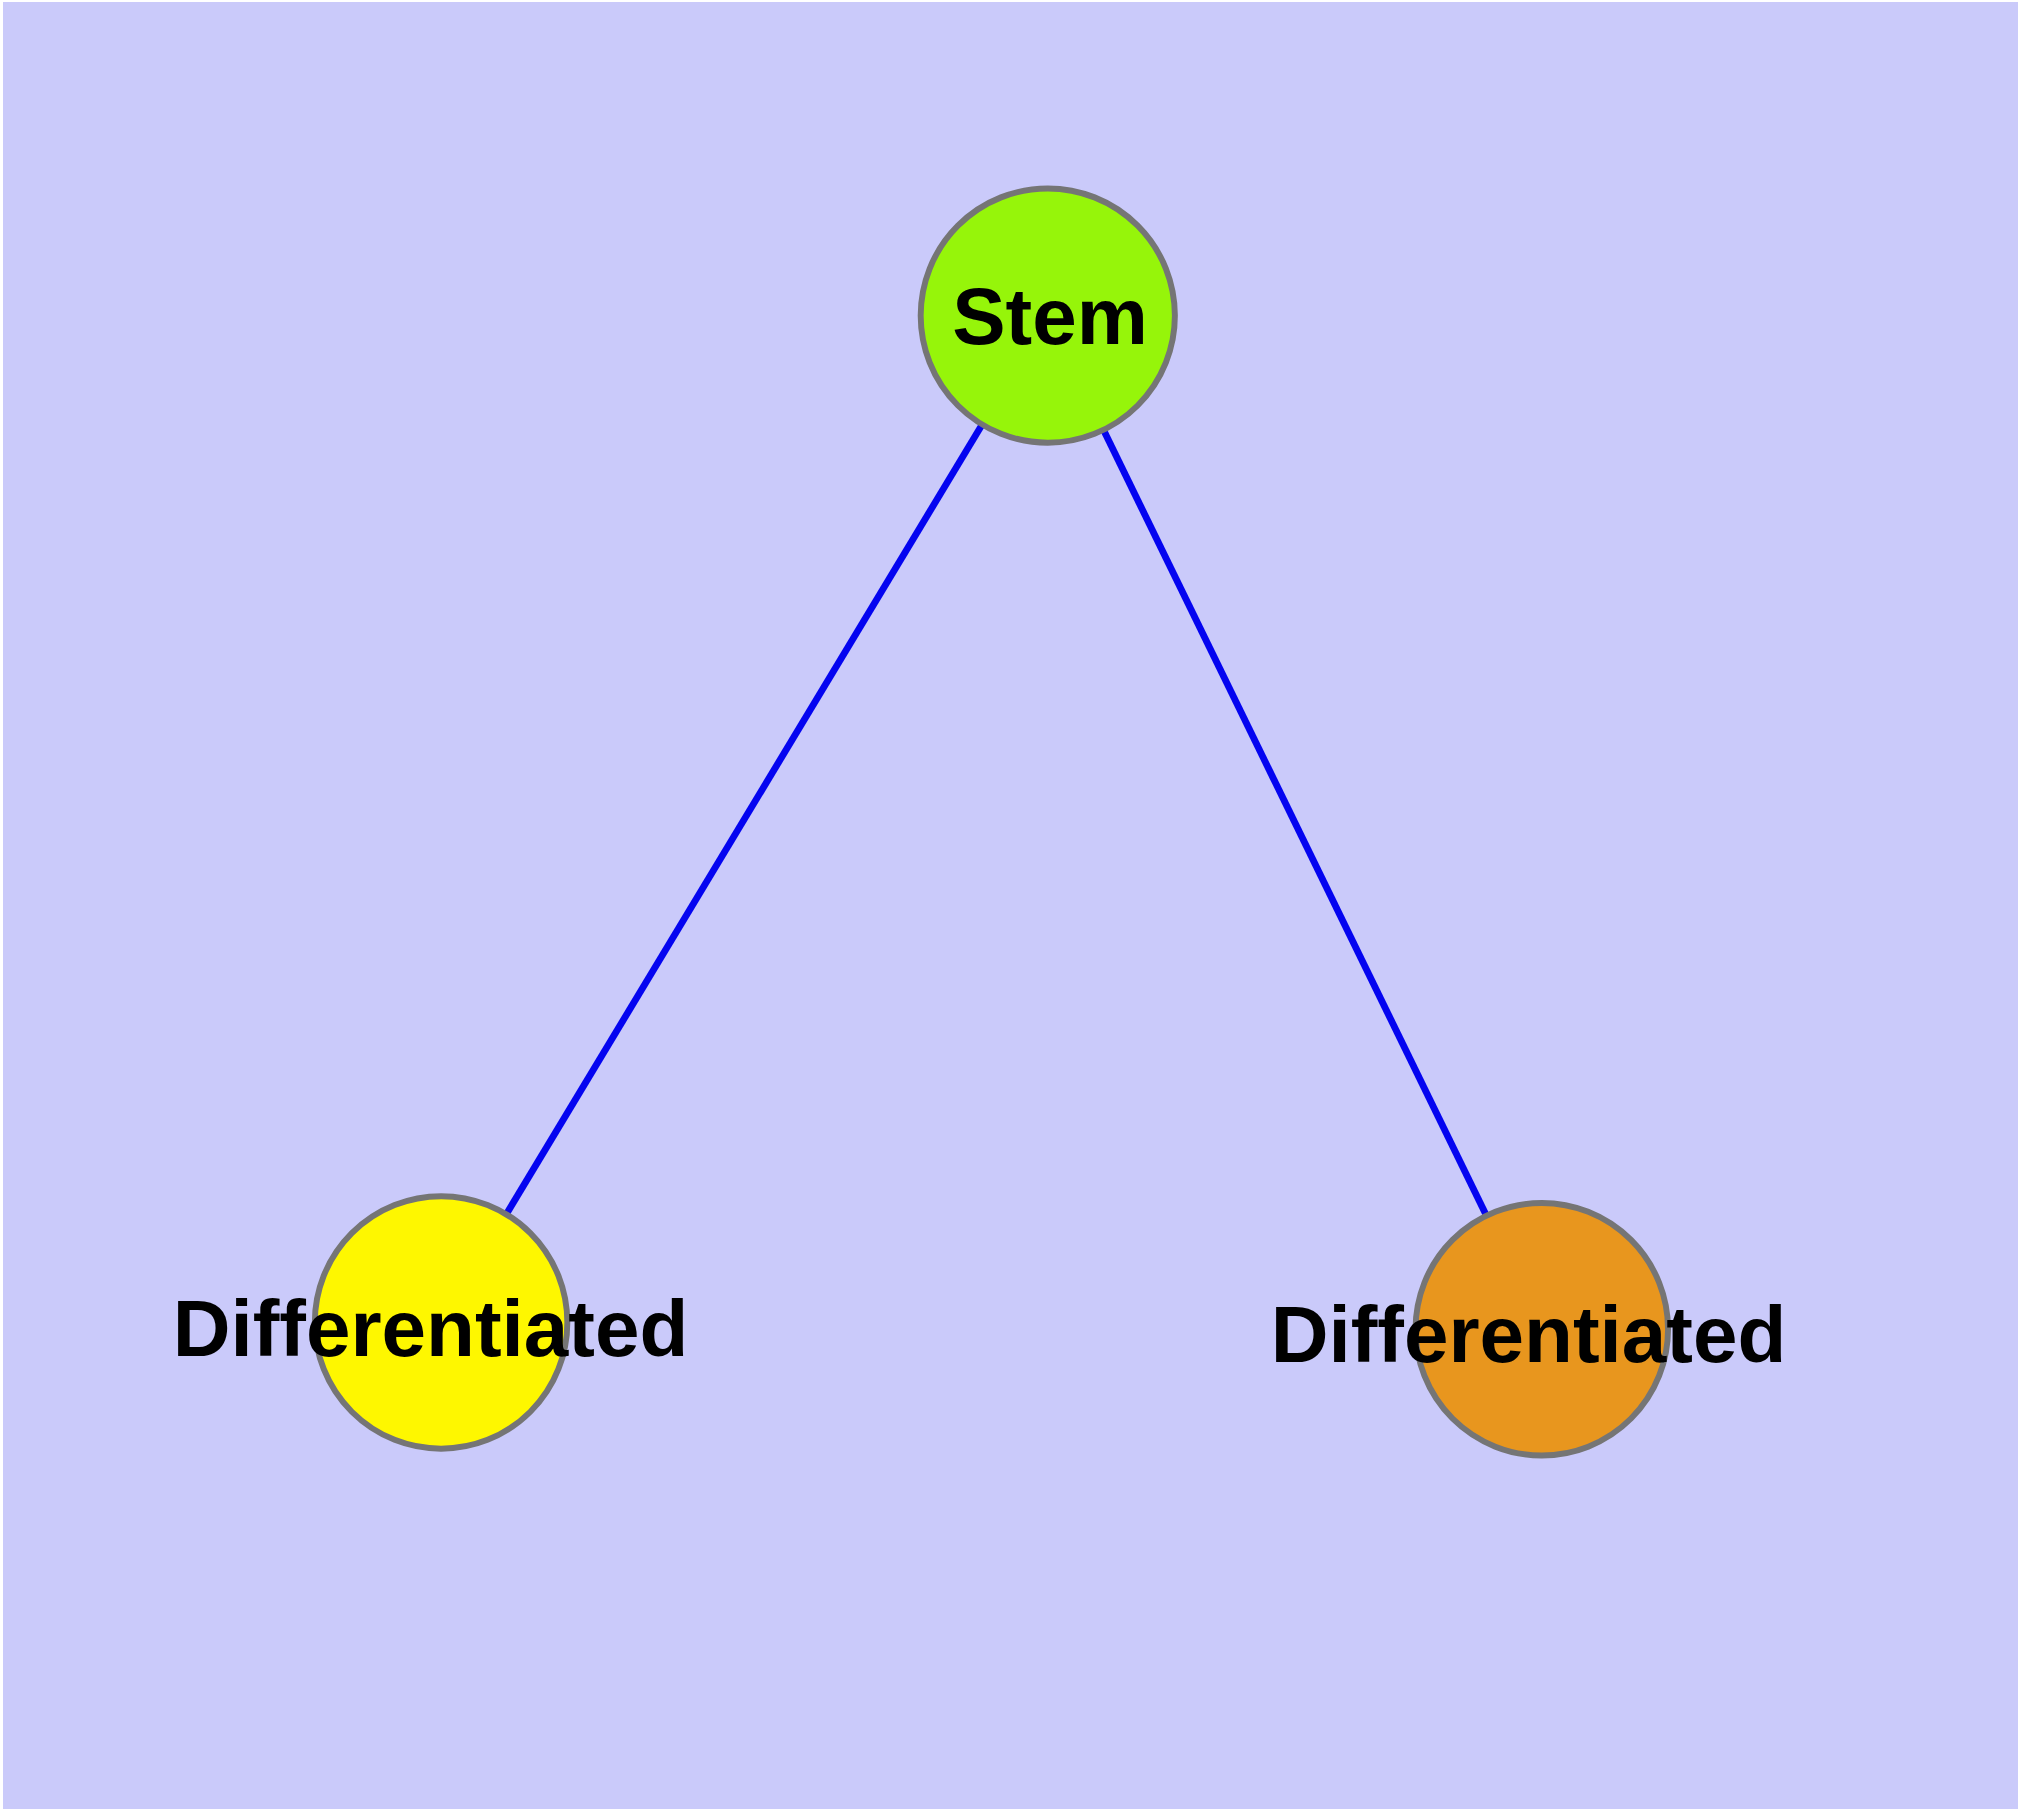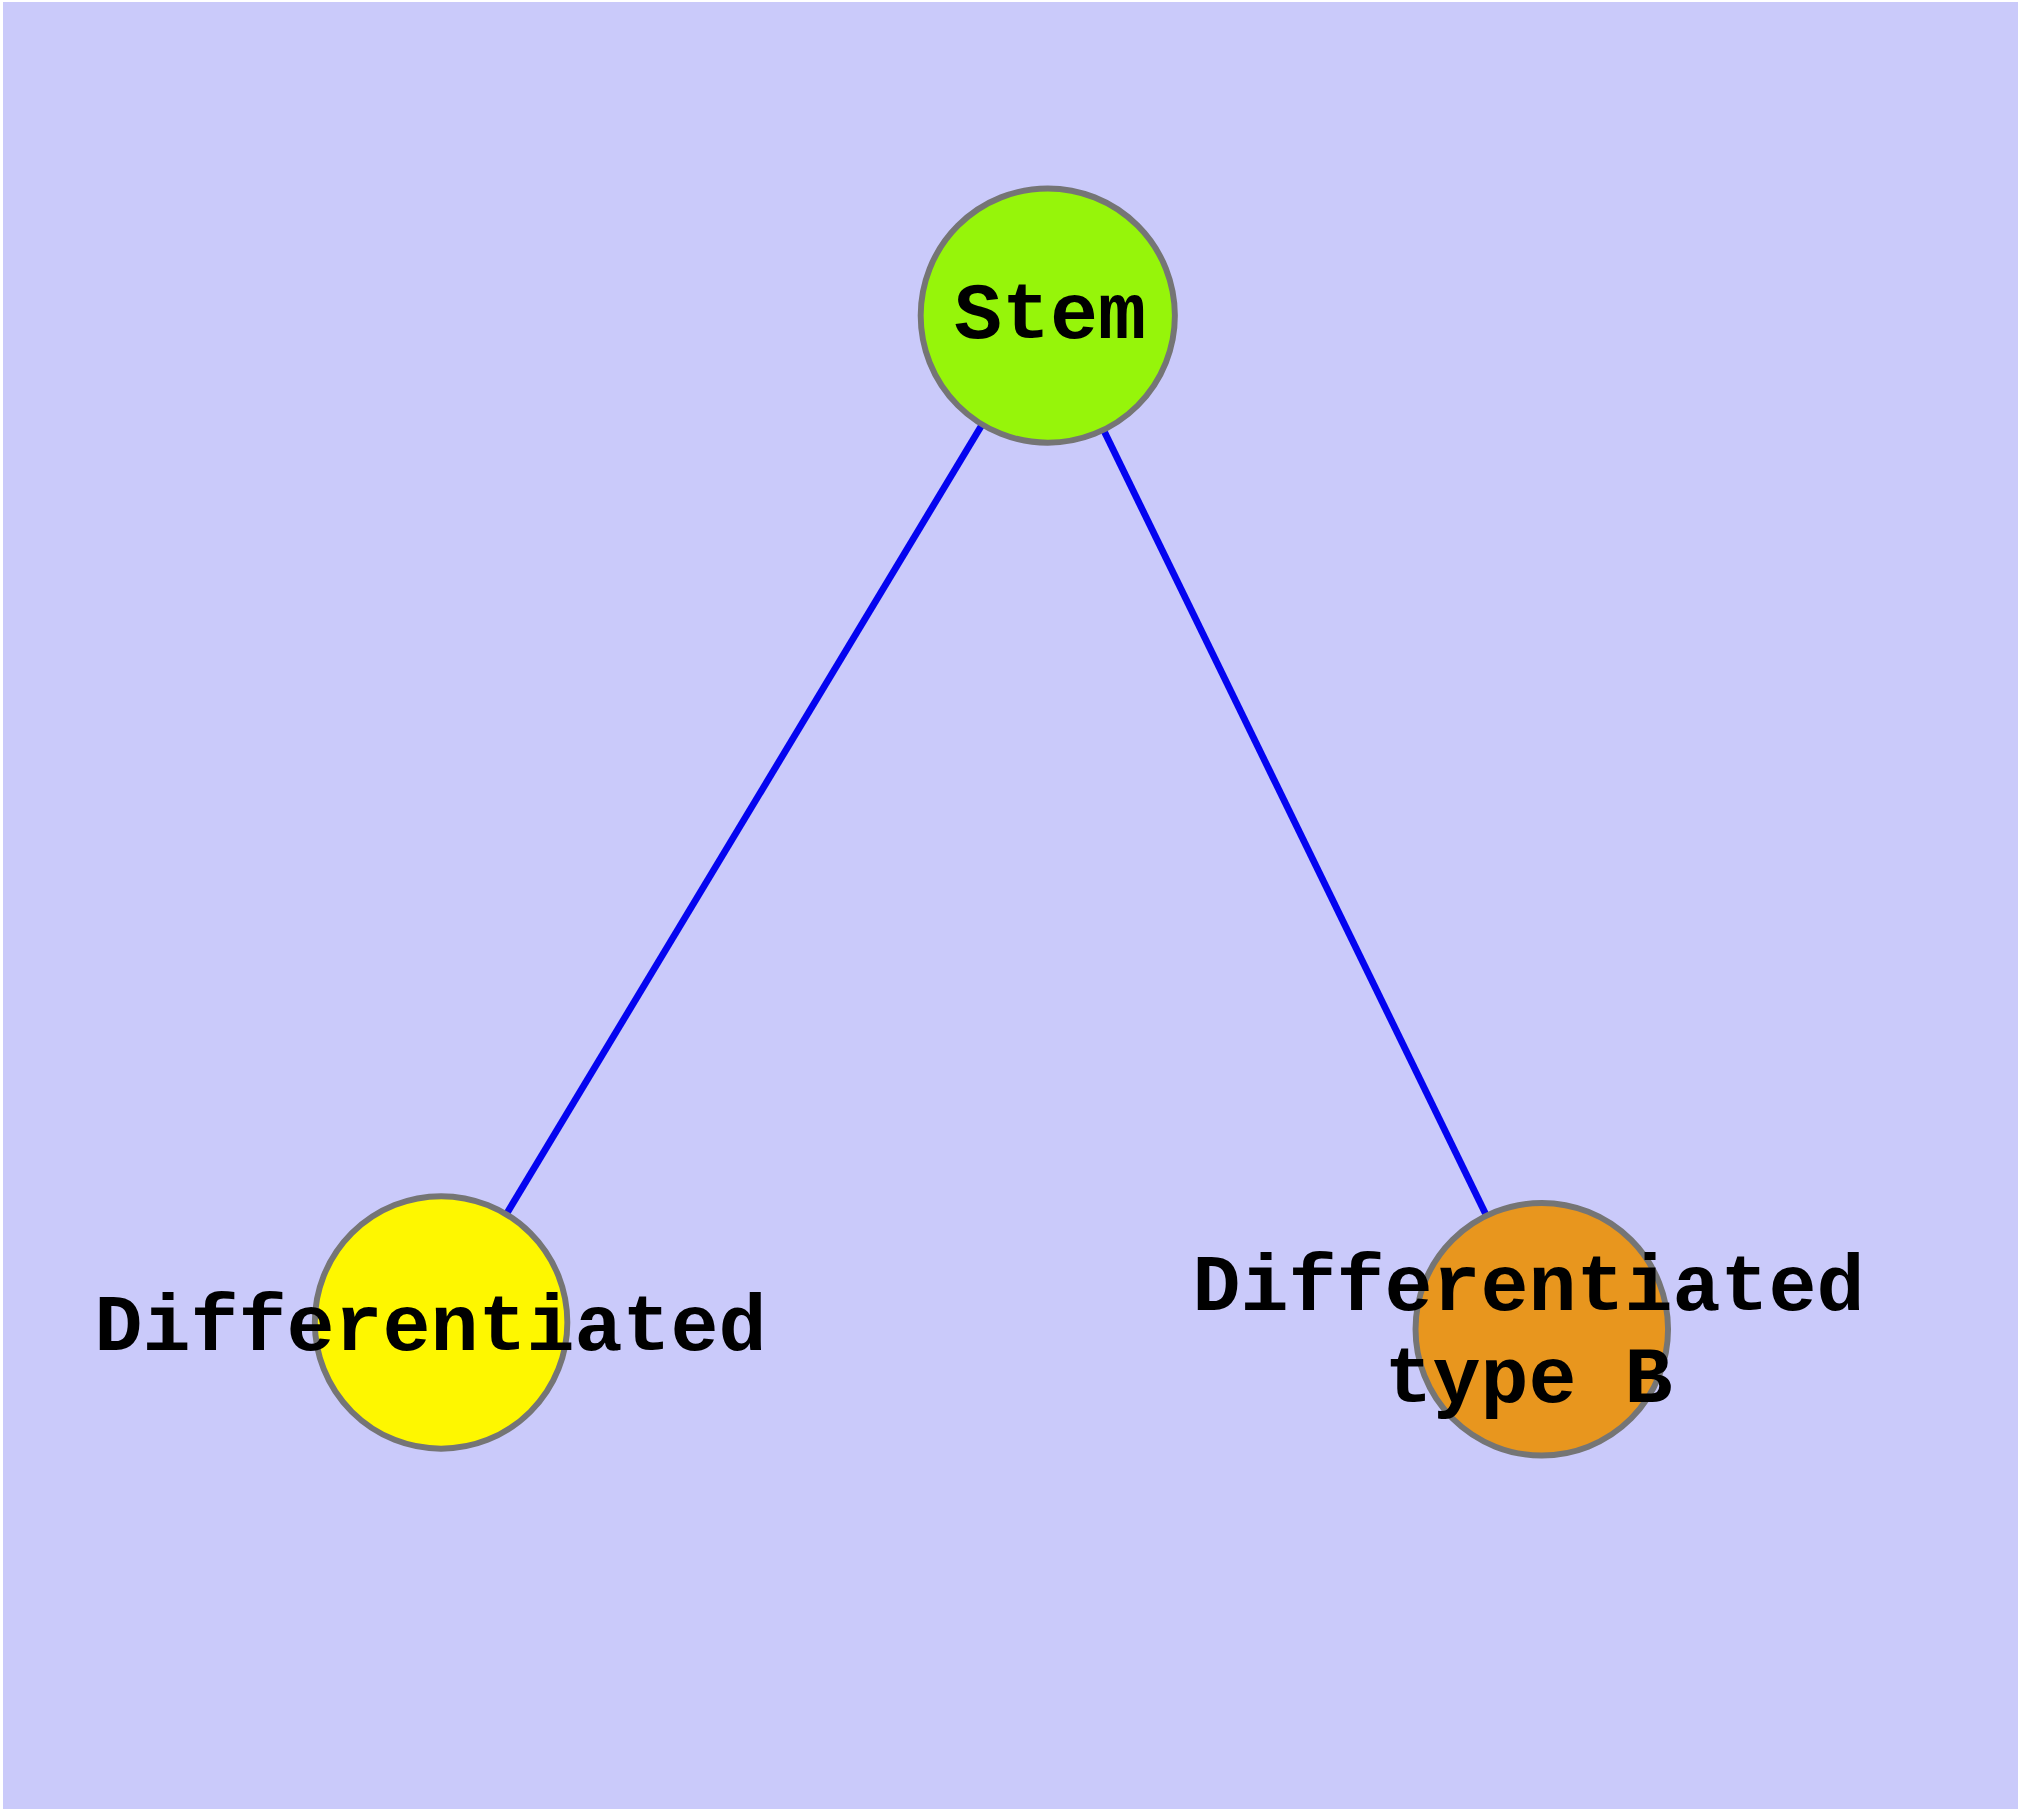--- a/index.html
+++ b/index.html
@@ -10,21 +10,20 @@
     height: 1812px;
     overflow: hidden;
     font-family: "Liberation Sans", "DejaVu Sans", sans-serif;
   }
   .canvas {
     position: absolute;
     left: 2.5px;
     top: 1.7px;
     right: 2.5px;
     bottom: 3.4px;
-    font-family: Liberation Mono, monospace;
   }
   svg.graph {
     position: absolute;
     left: 0;
     top: 0;
     width: 100%;
     height: 100%;
   }
   circle.node {
     stroke-width: 7px;
@@ -70,17 +69,16 @@
   <div class="node-label label-stem" style="color: rgb(0, 0, 0);">
     <span>Stem</span>
   </div>
 
   <div class="node-label label-type-a" style="color: rgb(0, 0, 0);">
     <span>Differentiated</span>
   </div>
 
   <div class="node-label label-type-b" style="color: rgb(0, 0, 0);">
     <span>Differentiated</span>
-    <span>type B</span>
   </div>
 
 </div>
 
 
 </body></html>

